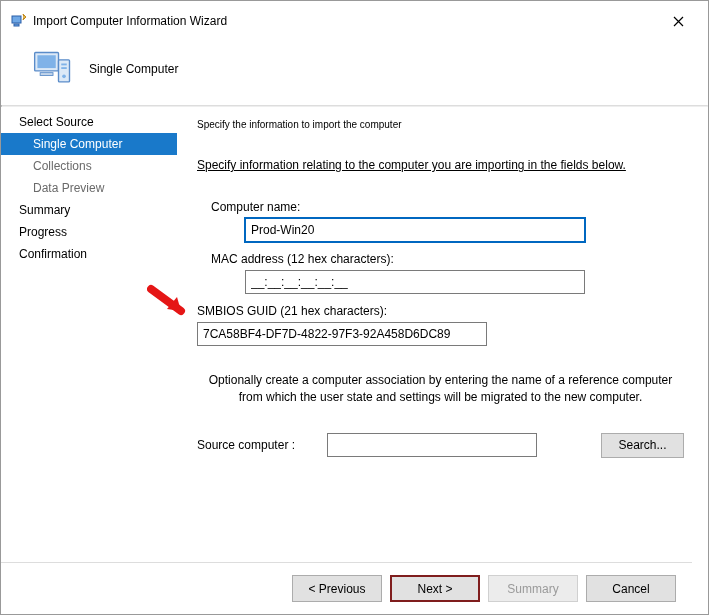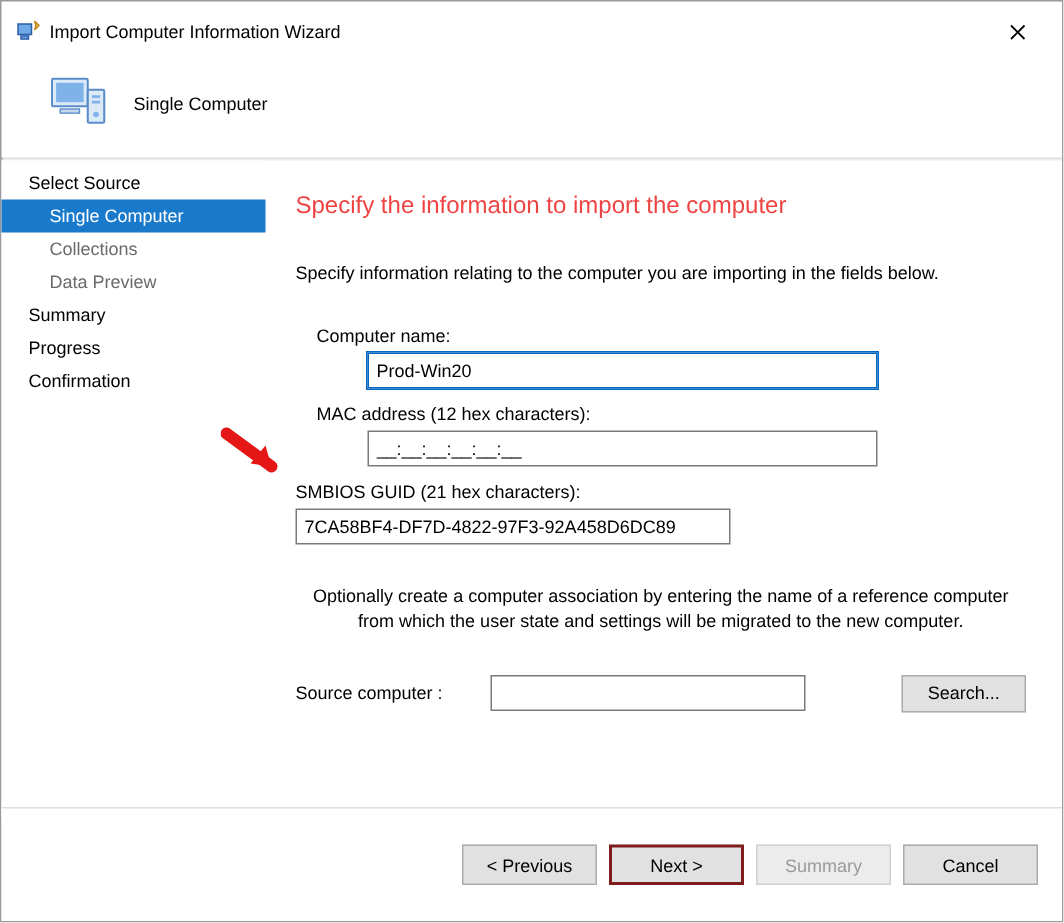--- a/index.html
+++ b/index.html
@@ -14,36 +14,36 @@
 .header-icon svg { width: 44px; height: 44px; display:block; }
 .header-text { font-size: 12px; }
 .sep { border-top: 1px solid #ddd; margin: 0; }
 .body { display: flex; height: 438px; }
 .sidebar { width: 176px; background: #fff; padding-top: 4px; }
 .side-item { padding: 4px 10px 4px 18px; font-size: 12px; cursor: default; }
 .side-sub { padding-left: 32px; }
 .side-sub2 { padding-left: 32px; color: #6a6a6a; }
 .side-item.active { background: #1979ca; color: #fff; }
 .content { flex: 1; padding: 12px 24px 0 20px; position: relative; }
-.page-title { color: #ef4444; font-size: 16px; font-weight: 400; margin-bottom: 28px; margin-top: 10px; }
-.intro { font-size: 12px; margin-bottom: 28px; }
+.page-title { color: #000000; font-size: 10px; font-weight: 400; margin-bottom: 28px; margin-top: 0; }
+.intro { font-size: 12px; margin-bottom: 28px; text-decoration: underline; }
 .field-label { font-size: 12px; margin: 0 0 4px 14px; }
 .text-input { width: 340px; height: 24px; border: 1px solid #7a7a7a; padding: 2px 5px; font-size: 12px; font-family: inherit; }
 .text-input.focus { border: 1px solid #0067c0; outline: 1px solid #0067c0; }
 .row-block { margin-bottom: 10px; position: relative; }
 .guid-row .text-input { width: 290px; margin-left:0; }
 .guid-label { margin-left: 0; }
 .note { font-size: 12px; margin-top: 26px; line-height: 1.45; text-align: center; }
 .src-row { display: flex; align-items: center; gap: 18px; margin-top: 26px; }
 .src-label { font-size: 12px; width: 112px; }
 .src-input { width: 210px; height: 24px; border: 1px solid #7a7a7a; padding: 2px 5px; font-size: 12px; font-family: inherit; }
 .search-btn { width: 83px; height: 25px; border: 1px solid #acacac; background: #e1e1e1; font-size: 12px; font-family: inherit; cursor: default; }
 .search-btn-wrap { flex: 1; display: flex; justify-content: flex-end; }
 .arrow { position: absolute; left: -30px; top: 176px; pointer-events: none; }
-.footer { position: absolute; left: 0; right: 0; bottom: 0; padding: 24px 16px; display: flex; justify-content: flex-end; gap: 8px; border-top: 1px solid #ddd; background:#fff; }
+.footer { position: absolute; left: 0; right: 16px; bottom: 0; padding: 12px 16px; display: flex; justify-content: flex-end; gap: 8px; border-top: 1px solid #ddd; background:#fff; }
 .ft-btn { width: 90px; height: 27px; border: 1px solid #acacac; background: #e1e1e1; font-size: 12px; font-family: inherit; cursor: default; }
 .ft-btn.primary { border: 2px solid #7f1d1d; }
 .ft-btn.disabled { color: #9a9a9a; background: #ececec; border: 1px solid #d0d0d0; }
 .input-wrap { margin-left: 14px; padding-left: 34px; }
 </style>
 </head>
 <body>
 
 <div class="window">
 

